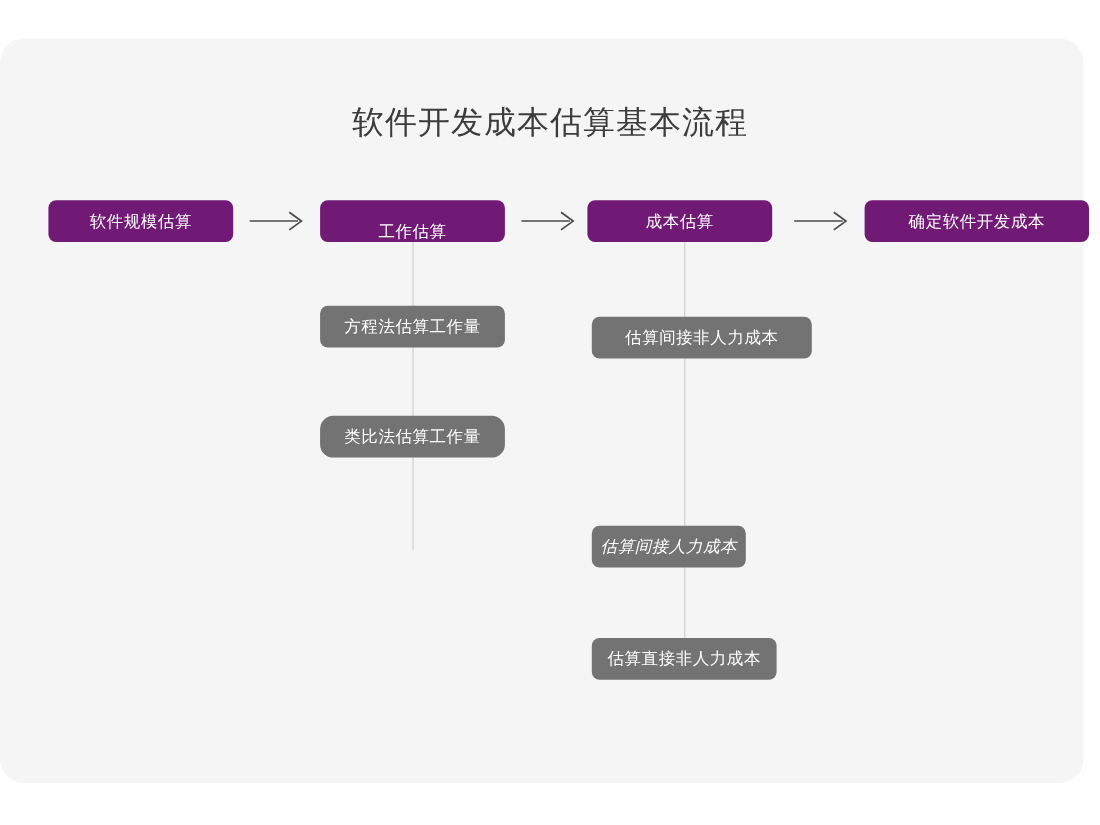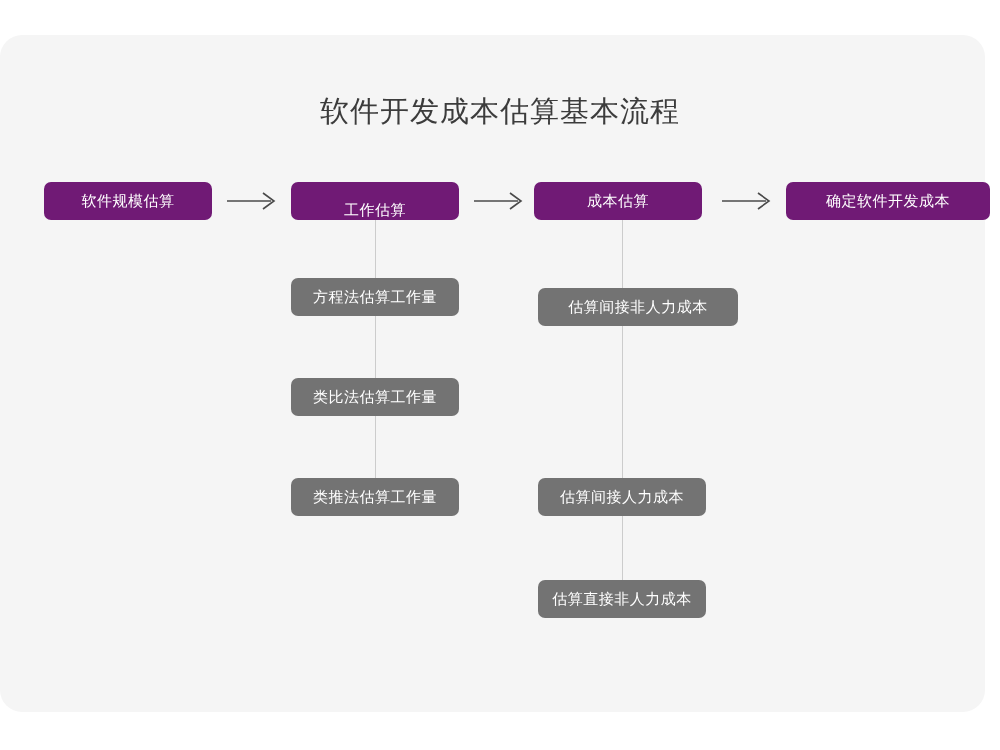--- a/index.html
+++ b/index.html
@@ -134,30 +134,27 @@
   <div class="arrow" style="left:719px; top:189px; width:55px;">
     <svg width="52" height="22" viewBox="0 0 52 22" aria-hidden="true">
       <path d="M1 11 L45 11" stroke="#4a4a4a" stroke-width="1.4" fill="none"></path>
       <path d="M37 3 L48 11 L37 19" stroke="#4a4a4a" stroke-width="1.6" fill="none"></path>
     </svg>
   </div>
 
   <div class="node sub" style="left:291px; top:278px; width:168px;">
     <span>方程法估算工作量</span>
   </div>
-  <div class="node sub" style="left:291px; top:378px; width:168px;">
+  <div class="node sub" style="left:291px; top:378px; width:168px;border-radius:12px;">
     <span>类比法估算工作量</span>
-  </div>
-  <div class="node sub" style="left:291px; top:478px; width:168px;">
-    <span>类推法估算工作量</span>
   </div>
 
   <div class="node sub" style="left:538px; top:288px; width:200px;align-items:center;">
     <span>估算间接非人力成本</span>
   </div>
-  <div class="node sub" style="left:538px; top:478px; width:168px;">
+  <div class="node sub" style="left:538px; top:478px; width:140px;font-style:italic;">
     <span>估算间接人力成本</span>
   </div>
   <div class="node sub" style="left:538px; top:580px; width:168px;">
     <span>估算直接非人力成本</span>
   </div>
 
 </div>
 
 </body></html>

